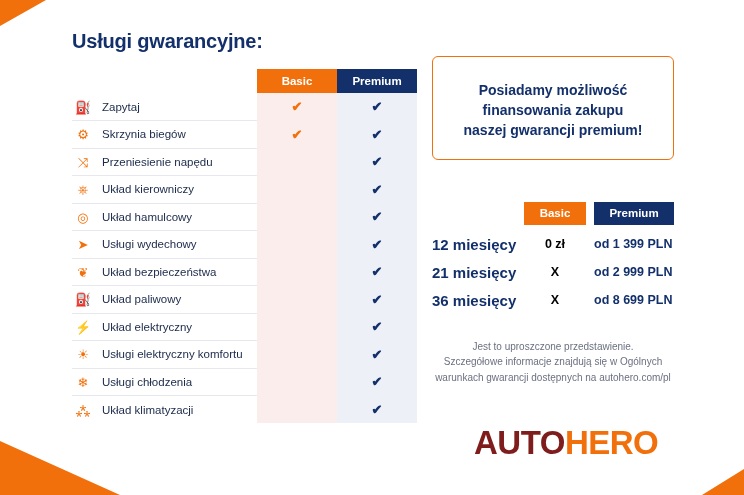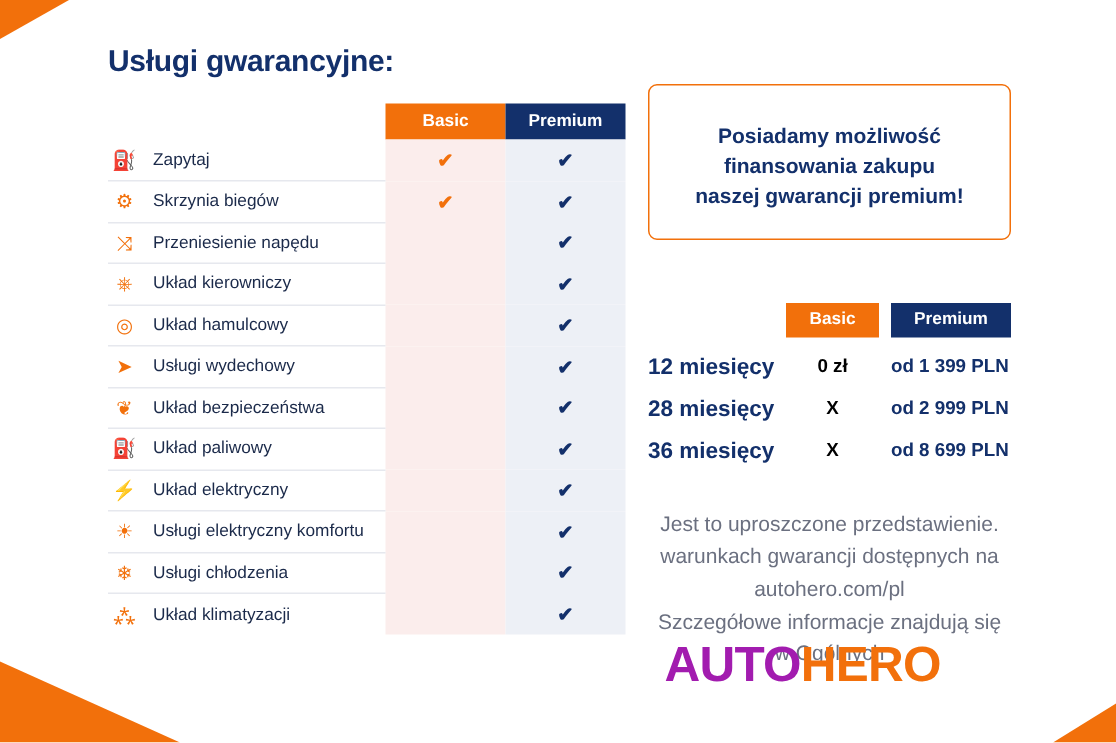--- a/index.html
+++ b/index.html
@@ -114,30 +114,30 @@
     font-size:12.5px; font-weight:bold; color:#000000;
   }
   .pr-prem {
     width:80px; 
     font-size:12.5px; font-weight:bold; color:#13306B;
     white-space:nowrap;
   }
 
   .disclaimer {
     margin-top:30px;
-    font-size:14px; color:#5a6party; color:#6b7080;
+    font-size:10px; color:#5a6party; color:#6b7080;
     line-height:1.55; text-align:center;
   }
 
   
   .logo {
     position:absolute; left:443px; top:424px;
     font-size:33px; font-weight:bold; letter-spacing:-0.5px;
   }
-  .logo .auto { color:#a21caf; }
+  .logo .auto { color:#7f1d1d;margin-left:31px; }
   .logo .hero { color:#F2700B;text-align:right; }
 </style>
 </head>
 <body>
 
 <div class="page">
 
   <div class="corner-tl"></div>
   <div class="corner-bl"></div>
   <div class="corner-br"></div>
@@ -231,34 +231,34 @@
       <div class="ph-prem">Premium</div>
     </div>
 
     <div id="pricing-body">
         <div class="price-row">
           <div class="pr-label">12 miesięcy</div>
           <div class="pr-basic">0 zł</div>
           <div class="pr-prem">od 1 399 PLN</div>
         </div>
         <div class="price-row">
-          <div class="pr-label">28 miesięcy</div>
+          <div class="pr-label">21 miesięcy</div>
           <div class="pr-basic">X</div>
           <div class="pr-prem">od 2 999 PLN</div>
         </div>
         <div class="price-row">
           <div class="pr-label">36 miesięcy</div>
           <div class="pr-basic">X</div>
           <div class="pr-prem">od 8 699 PLN</div>
         </div>
       </div>
 
     <div class="disclaimer">
       <div>Jest to uproszczone przedstawienie.</div>
+      <div>Szczegółowe informacje znajdują się w Ogólnych</div>
       <div>warunkach gwarancji dostępnych na autohero.com/pl</div>
-      <div>Szczegółowe informacje znajdują się w Ogólnych</div>
     </div>
   </div>
 
   <div class="logo">
     <span class="auto">AUTO</span><span class="hero">HERO</span>
   </div>
 </div>
 
 </body></html>

